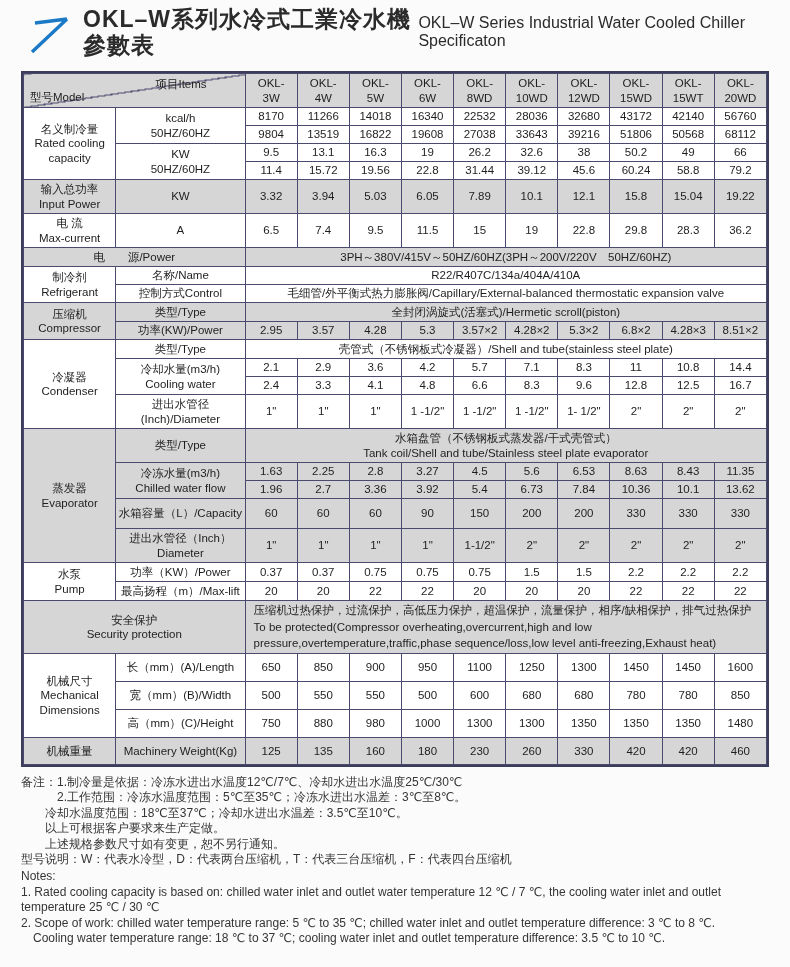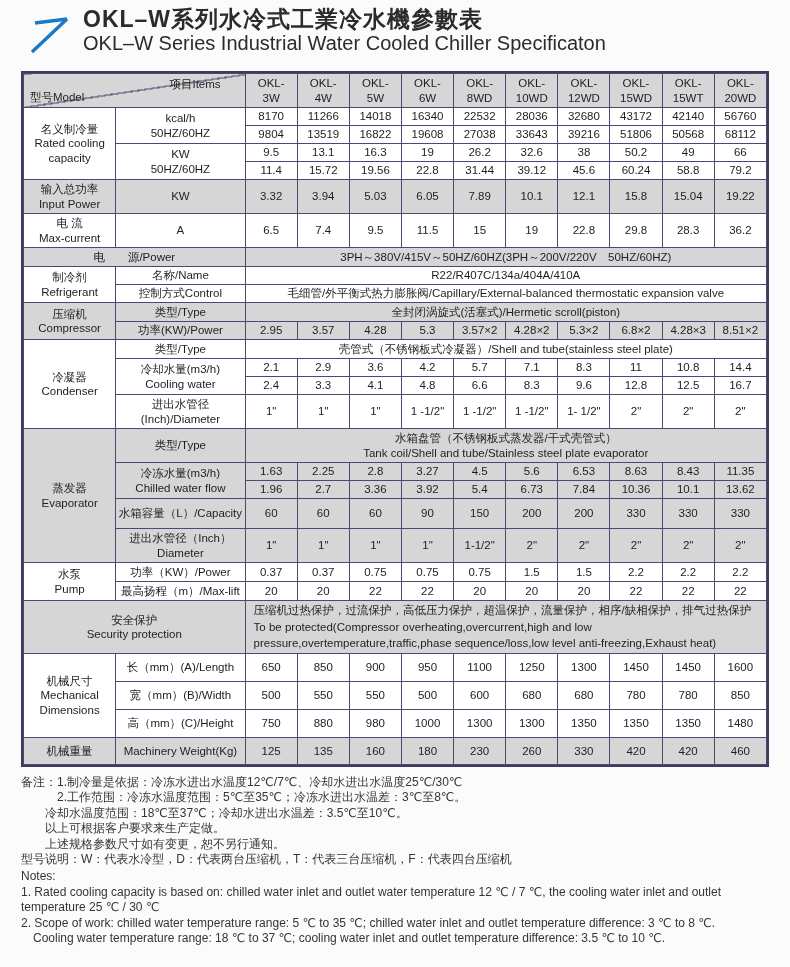--- a/index.html
+++ b/index.html
@@ -6,23 +6,23 @@
   body{
     width:790px;height:967px;overflow:hidden;
     background:#fbfbfb;
     font-family:"Liberation Sans","DejaVu Sans",sans-serif;
     color:#222;
   }
   .page{padding:6px 21px 0 21px;}
   
   .hdr{display:flex;align-items:flex-start;gap:10px;margin-left:6px;}
   .logo{width:46px;height:50px;flex:0 0 auto;margin-top:4px;}
-  .titles{display:flex;flex-direction:column;}
+  .titles{display:flex;flex-direction:row;}
   .title-cn{font-size:23px;font-weight:700;letter-spacing:1px;color:#2b2b2b;line-height:1.15;}
-  .title-en{font-size:20px;font-weight:500;color:#2b2b2b;margin-top:0;}
+  .title-en{font-size:16px;font-weight:500;color:#2b2b2b;margin-top:8px;}
   
   .twrap{margin-top:11px;width:744px;border:2px solid #3c3c5c;background:#fff;}
   .titlebar{height:28px;display:flex;align-items:center;justify-content:center;
     color:#fff;font-size:18px;font-weight:500;letter-spacing:1px;}
   table.spec{border-collapse:collapse;table-layout:fixed;width:100%;}
   table.spec td{
     border:1px solid #4a4a6e;
     font-size:11.5px;text-align:center;vertical-align:middle;
     padding:1px 1px;line-height:1.25;color:#1e1e1e;
     overflow:hidden;
@@ -34,21 +34,21 @@
   td.model{font-size:12px;line-height:1.2;font-weight:400;}
   td.shaded{background:#d6d6d6;}
   
   td.corner{
     position:relative;padding:0;
     background-image:linear-gradient(to bottom right,
       transparent calc(50% - 0.6px), #4a4a6e calc(50% - 0.6px),
       #4a4a6e calc(50% + 0.6px), transparent calc(50% + 0.6px));
   }
   td.corner .bl{position:absolute;left:6px;bottom:3px;font-size:11.5px;}
-  td.corner .tr{position:absolute;right:24px;top:3px;font-size:11.5px;}
+  td.corner .tr{position:absolute;right:38px;top:3px;font-size:11.5px;}
   
   .notes{margin-top:8px;font-size:12px;line-height:15.4px;color:#353535;}
   .notes div{white-space:pre-wrap;}
 </style>
 </head>
 <body>
 
 <div class="page">
 
   <div class="hdr">

